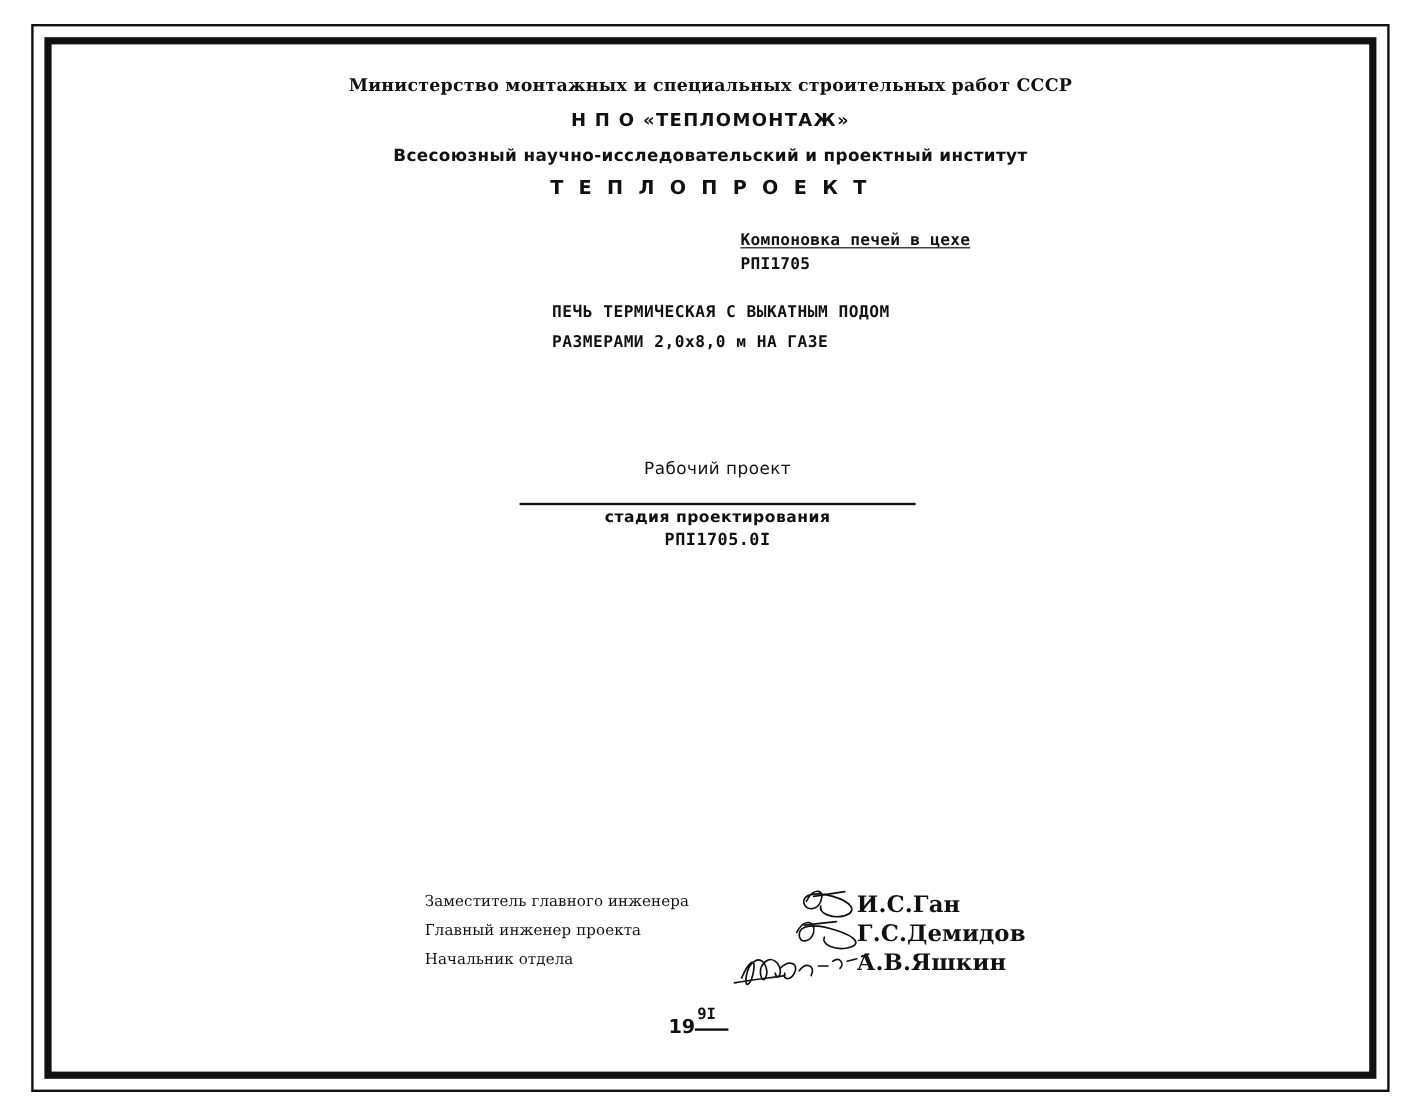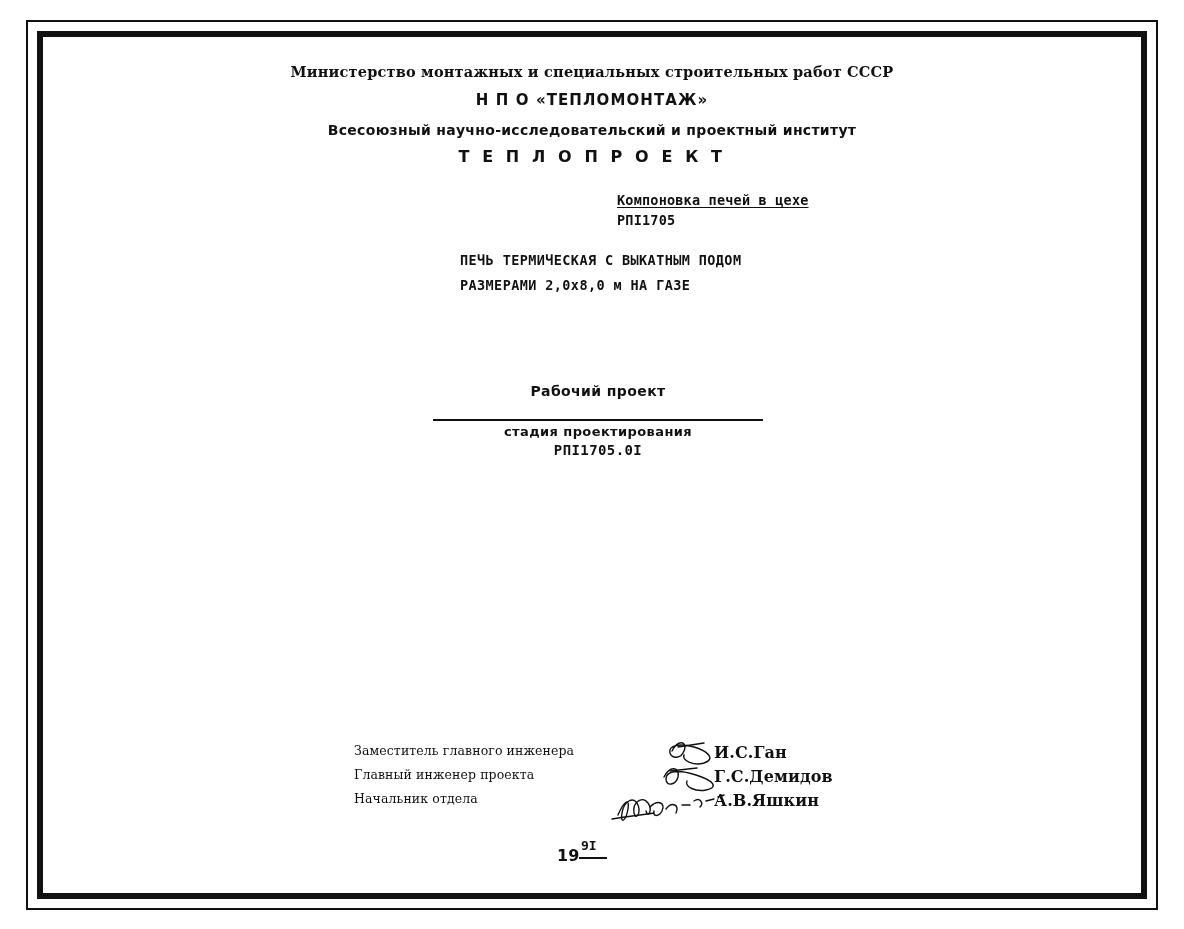--- a/index.html
+++ b/index.html
@@ -127,21 +127,21 @@
   .stage-block {
     position: absolute;
     left: 384px;
     top: 340px;
     width: 330px;
     text-align: center;
   }
   .stage-name {
     font-family: "DejaVu Sans", sans-serif;
     font-size: 14px;
-    font-weight: bold;
+    font-weight: normal;
     letter-spacing: 0.4px;
     margin-bottom: 20px;
   }
   .stage-rule {
     height: 2px;
     background: #111111;
     width: 100%;
     margin: 0 auto 3px auto;
   }
   .stage-caption {
@@ -176,21 +176,21 @@
     font-family: "DejaVu Serif", serif;
     font-size: 12.5px;
     font-weight: normal;
     letter-spacing: 0.1px;
   }
   .sig-name {
     position: absolute;
     left: 360px;
     top: 0;
     font-family: "DejaVu Serif", serif;
-    font-size: 16px;
+    font-size: 19px;
     font-weight: bold;
     letter-spacing: 0.1px;
     white-space: nowrap;
   }
 
   
   .scrawl {
     position: absolute;
     left: 505px;
     top: 690px;

